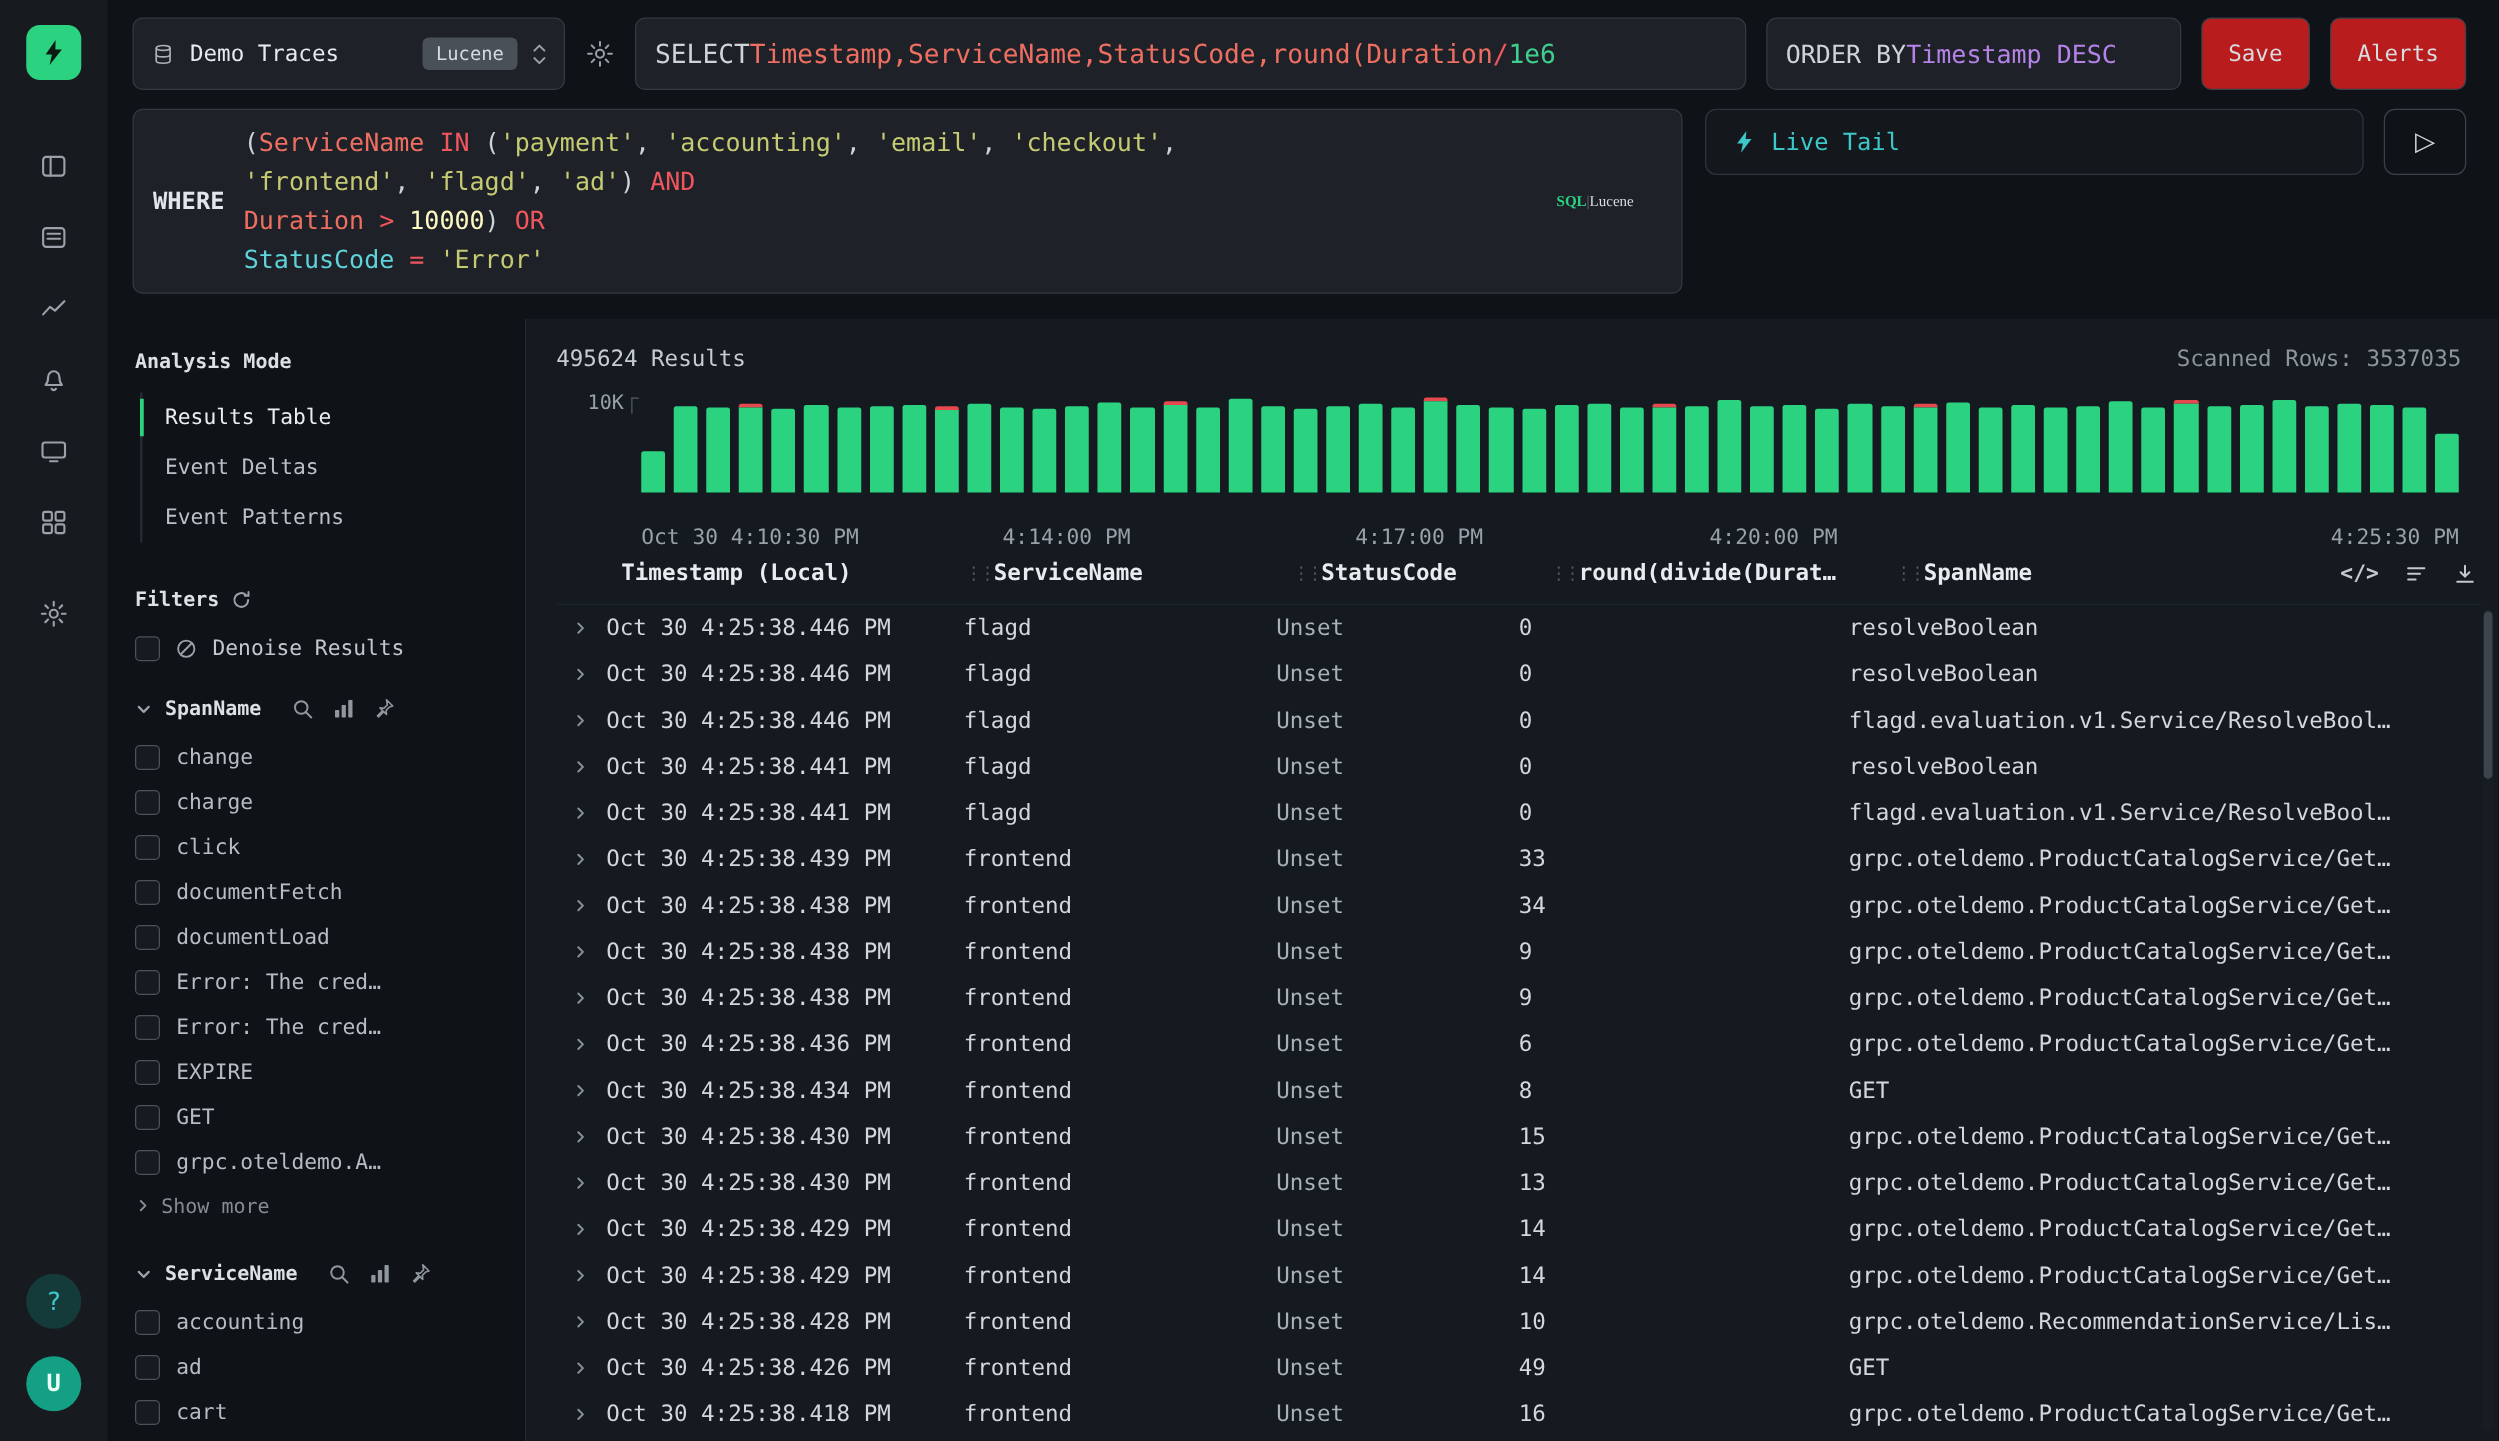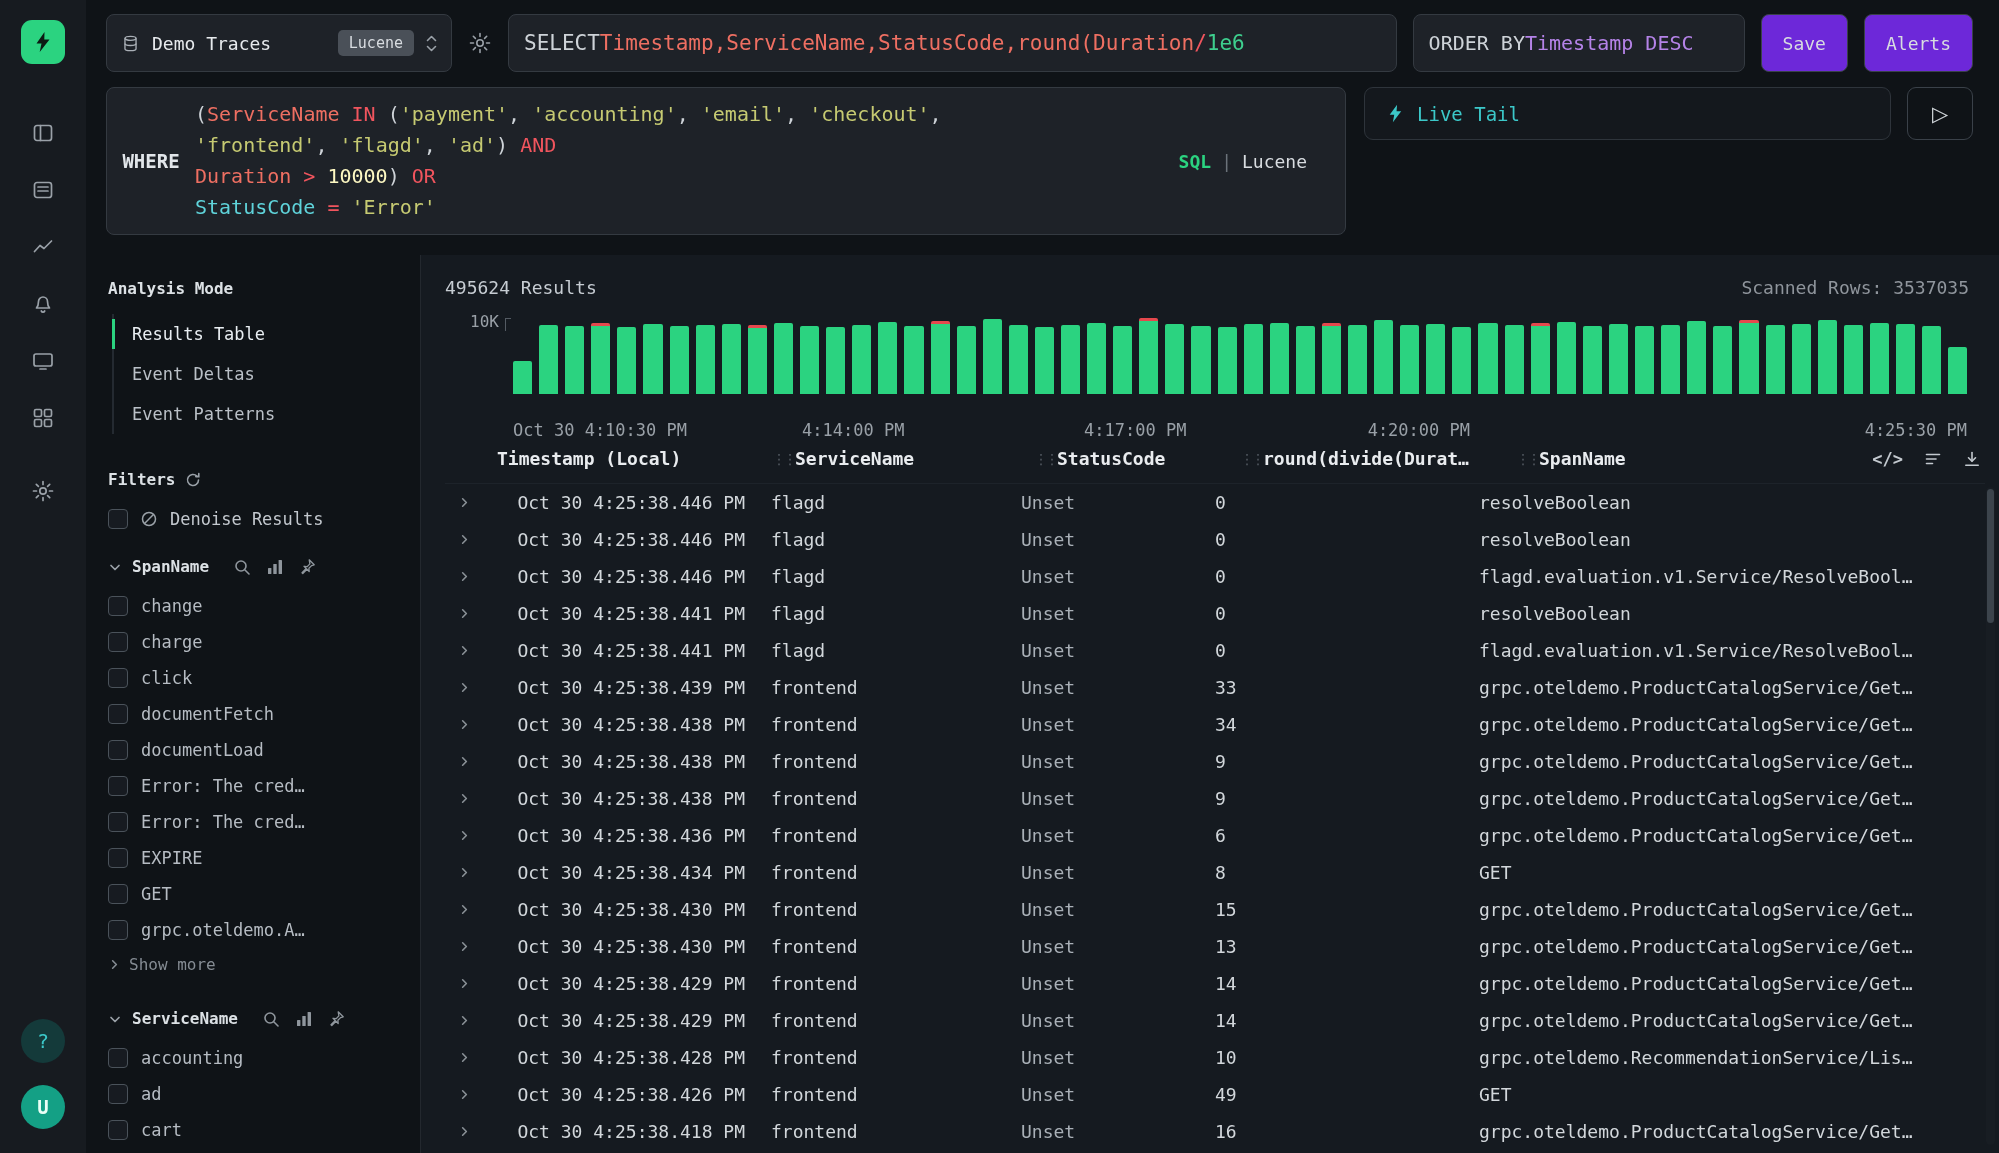--- a/index.html
+++ b/index.html
@@ -26,28 +26,28 @@
   .source-select{height:58px;width:346px;display:flex;align-items:center;gap:12px;padding:0 14px;cursor:pointer;flex:none;}
   .source-select .sicon{color:#aab0b7;display:flex;}
   .source-name{font-size:18px;color:#e7eaed;flex:1;white-space:nowrap;overflow:hidden;}
   .schema-badge{background:#4a5058;color:#d8dce0;font-size:15px;padding:4px 11px;border-radius:5px;white-space:nowrap;}
   .updown{display:flex;flex-direction:column;gap:3px;color:#9aa1a8;}
   .updown svg{stroke:currentColor;fill:none;stroke-width:1.6;stroke-linecap:round;stroke-linejoin:round;}
   .gearbtn{color:#9aa1a8;display:flex;cursor:pointer;flex:none;}
   .gearbtn svg,.refresh svg{stroke:currentColor;fill:none;stroke-width:1.6;stroke-linecap:round;}
   .query-editor{flex:1;min-width:0;height:58px;display:flex;align-items:center;padding:0 15px;font-size:21px;white-space:nowrap;overflow:hidden;cursor:text;}
   .orderby{width:332px;flex:none;height:58px;display:flex;align-items:center;padding:0 15px;font-size:20px;white-space:nowrap;overflow:hidden;cursor:text;}
-  .btn{height:58px;padding:0 21px;background:#6d28d9;border:1px solid #3a4149;border-radius:8px;color:#d8dce0;font-size:18px;display:flex;align-items:center;cursor:pointer;font-family:inherit;}
+  .btn{height:58px;padding:0 21px;background:#b91c1c;border:1px solid #3a4149;border-radius:8px;color:#d8dce0;font-size:18px;display:flex;align-items:center;cursor:pointer;font-family:inherit;}
 
   
   .where-row{display:flex;gap:18px;padding:15px 26px 0 20px;align-items:flex-start;flex:none;}
   .where-box{width:1240px;height:148px;flex:none;position:relative;display:flex;align-items:center;padding:12px 0;}
   .where-label{width:88px;text-align:center;font-weight:bold;color:#e2e6ea;font-size:19px;flex:none;}
   .where-code{font-size:20px;line-height:31px;white-space:pre;overflow:hidden;}
-  .lang-toggle{position:absolute;right:38px;top:50%;transform:translateY(-50%);font-size:18px;display:flex;gap:10px;}
+  .lang-toggle{position:absolute;right:38px;top:50%;transform:translateY(-50%);font-size:12px;display:flex;font-family:Liberation Serif, serif;}
   .lang-sql{color:#2bd380;font-weight:bold;cursor:pointer;}
   .lang-sep{color:#6b727a;}
   .lang-lucene{color:#d8dce0;cursor:pointer;}
   .right-col{flex:1;display:flex;gap:16px;align-items:flex-start;min-width:0;}
   .live-tail{flex:1;height:53px;background:#14181d;border:1px solid #2e343b;border-radius:9px;display:flex;align-items:center;gap:13px;padding:0 22px;color:#3cc8c9;font-size:19px;cursor:pointer;}
   .live-tail svg{fill:currentColor;}
   .run-btn{width:66px;height:53px;border:1px solid #3a4149;border-radius:9px;display:flex;align-items:center;justify-content:center;color:#d2d7db;font-size:21px;cursor:pointer;background:transparent;}
 
   
   .tok-p{color:#ced3d8}.tok-kw{color:#f1555e}.tok-id{color:#ee6f62}.tok-str{color:#c6ca72}
@@ -100,21 +100,21 @@
   .thead{height:50px;font-weight:bold;color:#e9ecef;font-size:18px;position:relative;border-bottom:1px solid #1d232a;flex:none;gap:12px;}
   .th{position:relative;padding-left:26px;white-space:nowrap;overflow:hidden;}
   .th.first{padding-left:2px;}
   .th .handle{position:absolute;left:3px;top:50%;transform:translateY(-50%);color:#565d65;font-size:14px;letter-spacing:-3px;font-weight:normal;cursor:col-resize;}
   .head-icons{position:absolute;right:4px;top:50%;transform:translateY(-50%);display:flex;gap:21px;align-items:center;color:#b6bcc2;background:#151a20;padding-left:10px;}
   .head-icons>span{display:flex;cursor:pointer;font-size:17px;color:#c3c9cf;}
   .head-icons svg{stroke:currentColor;fill:none;stroke-width:1.6;stroke-linecap:round;stroke-linejoin:round;}
   .tbody{flex:1;overflow:hidden;}
   .tr{height:37px;font-size:18px;color:#d2d7db;cursor:pointer;}
   .td{padding-left:26px;white-space:nowrap;overflow:hidden;text-overflow:ellipsis;}
-  .td.c0{padding-left:2px;text-align:right;}
+  .td.c0{padding-left:2px;}
   .td.c2{color:#a9b0b7;}
   .chevcell{display:flex;align-items:center;justify-content:center;color:#8a9197;}
   .chevcell svg{display:block;}
 
   .scrollbar{position:absolute;right:4px;top:232px;bottom:8px;width:9px;border-radius:5px;background:#181d23;}
   .scrollbar .thumb{position:absolute;top:2px;left:1px;right:1px;height:134px;border-radius:5px;background:#3c444c;cursor:grab;}
 </style>
 </head>
 <body>
 

